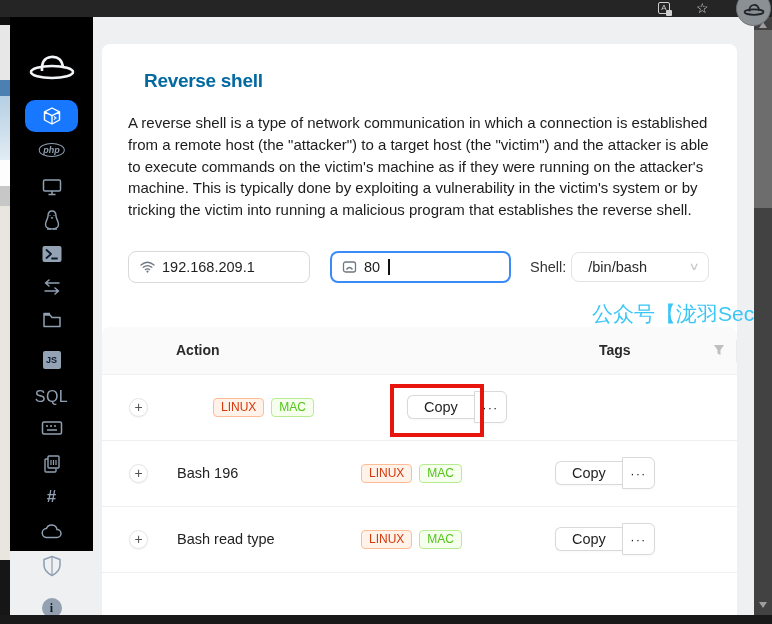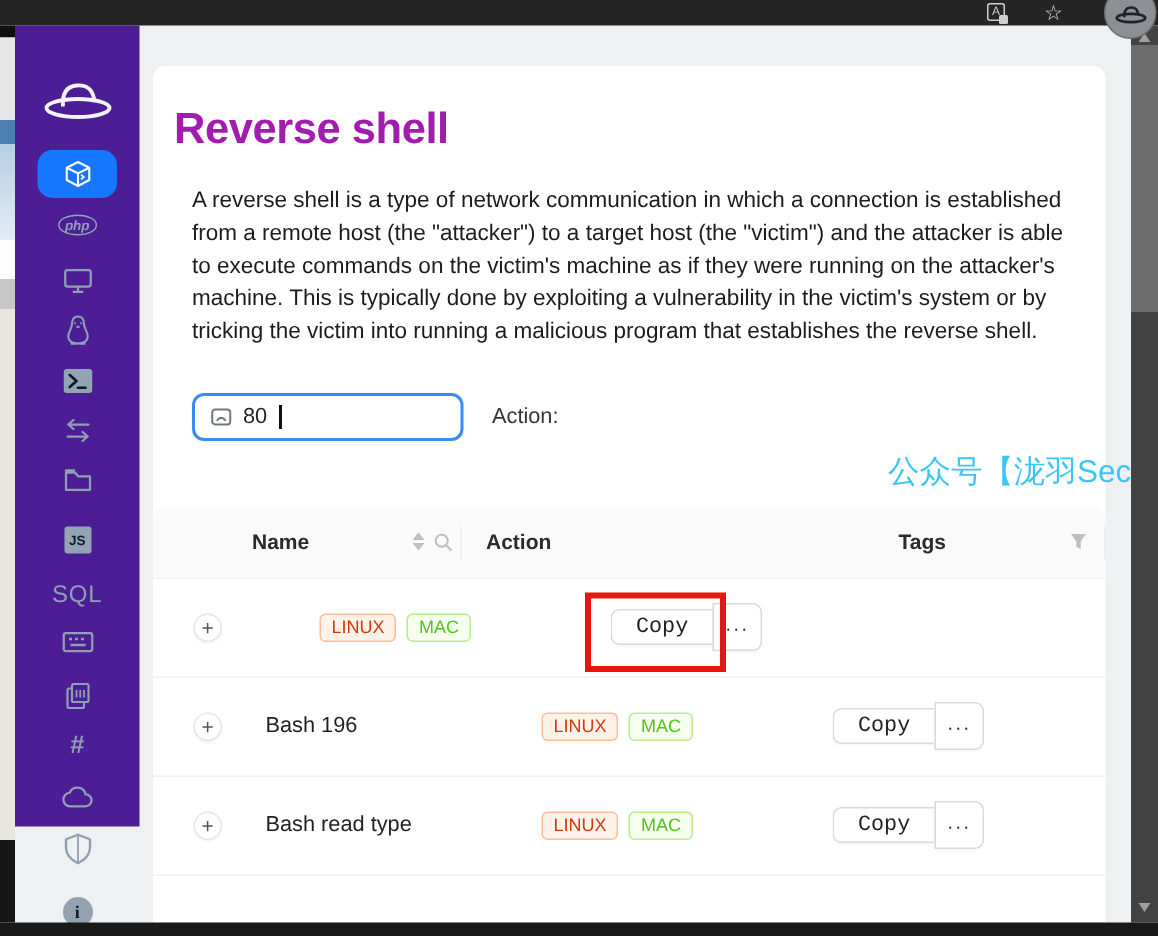--- a/index.html
+++ b/index.html
@@ -11,33 +11,33 @@
   .tb-translate { position:absolute; left:658px; top:2px; width:12px; height:12px; border:1px solid #cfcfcf; border-radius:2px; color:#cfcfcf; font-size:8px; line-height:10px; text-align:center; }
   .tb-translate::after { content:""; position:absolute; right:-3px; bottom:-3px; width:6px; height:6px; background:#cfcfcf; border-radius:1px; }
   .tb-star { position:absolute; left:696px; top:0px; color:#dadce0; font-size:14px; line-height:17px; }
   .tb-avatar { position:absolute; left:736px; top:-9px; width:35px; height:35px; border-radius:50%; background:#8b9095; border:1px solid #6d7175; z-index:60; display:flex; align-items:center; justify-content:center; }
 
   
   .sliver { position:absolute; left:0; top:17px; width:10px; height:598px; z-index:1; }
   .sliver div { width:100%; }
 
   
-  .sidebar { position:absolute; left:10px; top:17px; width:83px; height:534px; background:#4c1d95; z-index:5; }
+  .sidebar { position:absolute; left:10px; top:17px; width:83px; height:534px; background:#000000; z-index:5; }
   .s-item { position:absolute; left:50%; transform:translateX(-50%); display:flex; align-items:center; justify-content:center; color:#8fa0b3; }
   .active-btn { position:absolute; left:15px; top:83px; width:53px; height:32px; background:#1877ff; border-radius:10px; display:flex; align-items:center; justify-content:center; }
   .glyph-php { font-size:9px; font-style:italic; border:1px solid #8fa0b3; border-radius:50%; padding:1px 4px; font-weight:bold; }
   .glyph-js { width:18px; height:18px; background:#93a3b4; color:#0d1a2b; font-weight:bold; font-size:9px; display:flex; align-items:center; justify-content:center; border-radius:2px; }
   .glyph-sql { font-size:16px; font-weight:normal; letter-spacing:.5px; }
   .glyph-hash { font-size:17px; font-weight:bold; }
   .glyph-info { width:20px; height:20px; border-radius:50%; background:#93a1b1; color:#0d1a2b; font-weight:bold; font-size:12px; display:flex; align-items:center; justify-content:center; font-family:"Liberation Serif", serif; }
 
   
   .main { position:absolute; left:93px; top:17px; width:661px; height:598px; background:#eef0f2; z-index:2; }
   .card { position:absolute; left:9px; top:27px; width:635px; height:650px; background:#fff; border-radius:8px; }
-  .page-title { margin:26px 0 0 14px; font-size:29px; font-weight:700; color:#a21caf; letter-spacing:-.3px; }
+  .page-title { margin:26px 0 0 42px; font-size:19px; font-weight:700; color:#0369a1; letter-spacing:-.3px; }
   .desc { margin:20px 0 0 26px; width:594px; font-size:15px; line-height:21.8px; color:#1c1c1c; }
 
   
   .inputs { display:flex; align-items:center; margin:30px 0 0 26px; height:32px; }
   .inp { display:flex; align-items:center; height:32px; border:1px solid #d9d9d9; border-radius:8px; background:#fff; padding:0 11px; font-size:14.5px; color:#1f1f1f; gap:7px; }
   .inp-ip { width:182px; margin-right:20px; }
   .inp-port { width:181px; margin-right:19px; border:2px solid #3b8bf7; padding:0 10px; }
   .caret-bar { display:inline-block; width:1.5px; height:16px; background:#111; margin-left:1px; vertical-align:-3px; }
   .shell-label { font-size:14.5px; color:#353535; margin-right:5px; }
   .select { width:138px; height:30px; border:1px solid #e3e3e3; border-radius:8px; display:flex; align-items:center; padding:0 10px 0 16px; font-size:14.5px; color:#2a2a2a; background:#fff; }
@@ -62,21 +62,21 @@
   .filter-ic { margin-left:auto; margin-right:12px; }
 
   .trow { display:flex; height:66px; border-bottom:1px solid #f0f0f0; align-items:stretch; position:relative; }
   .cell { display:flex; align-items:center; height:100%; }
   .c-expand { width:58px; padding-left:27px; }
   .c-name { width:148px; padding-left:17px; font-size:14.5px; color:#222; }
   .c-tags { width:152px; padding-left:53px; }
   .c-action { flex:1; padding-left:95px; position:relative; }
   .expander { width:19px; height:19px; border-radius:50%; border:1px solid #e6e6e6; background:#fff; box-shadow:0 1px 2px rgba(0,0,0,.06); color:#555; font-size:14px; line-height:16px; text-align:center; cursor:pointer; }
   .tag { display:inline-block; font-size:12px; padding:1.5px 7px; border:1px solid; border-radius:4px; margin-right:7px; background:#fff; }
-  .btn-copy { height:24px; padding:0 16px; background:#fff; border:1px solid #d9d9d9; border-right:none; border-radius:6px 0 0 6px; font-size:14.5px; color:#1f1f1f; cursor:pointer; font-family:Liberation Mono, monospace; box-shadow:0 1px 2px rgba(0,0,0,.03); }
+  .btn-copy { height:24px; padding:0 16px; background:#fff; border:1px solid #d9d9d9; border-right:none; border-radius:6px 0 0 6px; font-size:14.5px; color:#1f1f1f; cursor:pointer; font-family:Liberation Sans, sans-serif; box-shadow:0 1px 2px rgba(0,0,0,.03); }
   .btn-more { height:32px; width:33px; background:#fff; border:1px solid #d9d9d9; border-radius:0 6px 6px 0; font-size:13px; letter-spacing:1px; color:#1f1f1f; cursor:pointer; font-family:inherit; box-shadow:0 1px 2px rgba(0,0,0,.03); }
   .red-box { position:absolute; left:78px; top:9px; width:94px; height:53px; border:4px solid #e8140e; pointer-events:none; }
 
   
   .scrollbar { position:absolute; left:754px; top:17px; width:18px; height:598px; background:#424242; z-index:45; }
   .sb-up { position:absolute; left:5px; top:5px; width:0; height:0; border-left:4px solid transparent; border-right:4px solid transparent; border-bottom:6px solid #9e9e9e; }
   .sb-thumb { position:absolute; left:0; top:13px; width:18px; height:178px; background:#6d6d6d; }
   .sb-down { position:absolute; left:5px; bottom:7px; width:0; height:0; border-left:4px solid transparent; border-right:4px solid transparent; border-top:6px solid #9e9e9e; }
 
   .bottombar { position:absolute; left:0; top:615px; width:772px; height:9px; background:#191919; z-index:50; }
@@ -207,49 +207,47 @@
       <span class="glyph-info">i</span>
     </div>
   </nav>
 
   <div class="main">
     <div class="card">
       <h1 class="page-title">Reverse shell</h1>
       <p class="desc">A reverse shell is a type of network communication in which a connection is established from a remote host (the "attacker") to a target host (the "victim") and the attacker is able to execute commands on the victim's machine as if they were running on the attacker's machine. This is typically done by exploiting a vulnerability in the victim's system or by tricking the victim into running a malicious program that establishes the reverse shell.</p>
 
       <div class="inputs">
+        <div class="inp inp-ip">
+          <svg width="15" height="12" viewBox="0 0 15 12">
+            <path d="M1 4 Q7.5 -1.5 14 4 M3.2 6.3 Q7.5 2.8 11.8 6.3 M5.4 8.6 Q7.5 7 9.6 8.6" fill="none" stroke="#6f7780" stroke-width="1.3" stroke-linecap="round"></path>
+            <circle cx="7.5" cy="10.6" r="1.1" fill="#6f7780"></circle>
+          </svg>
+          <span>192.168.209.1</span>
+        </div>
 
         <div class="inp inp-port">
           <svg width="15" height="14" viewBox="0 0 15 14">
             <rect x="1.5" y="2" width="12" height="10" rx="2" fill="none" stroke="#6f7780" stroke-width="1.3"></rect>
             <path d="M4.5 9.5 Q7.5 5.5 10.5 9.5" fill="none" stroke="#6f7780" stroke-width="1.3"></path>
           </svg>
           <span>80</span>
             <span class="caret-bar"></span>
         </div>
 
-        <span class="shell-label">Action:</span>
+        <span class="shell-label">Shell:</span>
+        <div class="select">
+          <span>/bin/bash</span>
+          <span class="chev">∨</span>
+        </div>
       </div>
 
       <div class="table">
         <div class="thead">
           <div class="hcell hc-expand"></div>
-          <div class="hcell hc-name">
-            <span>Name</span>
-            <span class="h-icons">
-              <span class="sorter">
-                  <b class="up"></b>
-                  <b class="dn"></b>
-                </span>
-              <svg width="13" height="13" viewBox="0 0 13 13">
-                <circle cx="5.5" cy="5.5" r="4" fill="none" stroke="#bfbfbf" stroke-width="1.4"></circle>
-                <path d="M8.6 8.6 L12 12" stroke="#bfbfbf" stroke-width="1.4"></path>
-              </svg>
-            </span>
-          </div>
           <div class="hcell hc-action">
             <span>Action</span>
           </div>
           <div class="hcell hc-tags">
             <span>Tags</span>
             <svg class="filter-ic" width="12" height="12" viewBox="0 0 12 12">
               <path d="M1 1 h10 L7.5 6 v5 l-3 -1.5 V6 Z" fill="#bfbfbf"></path>
             </svg>
           </div>
         </div>

